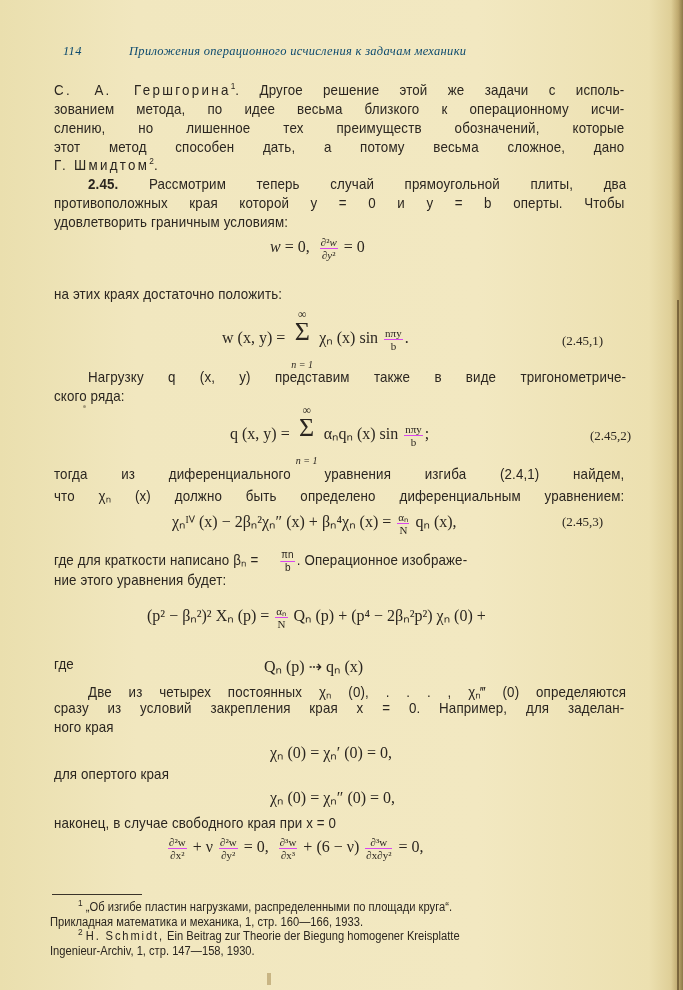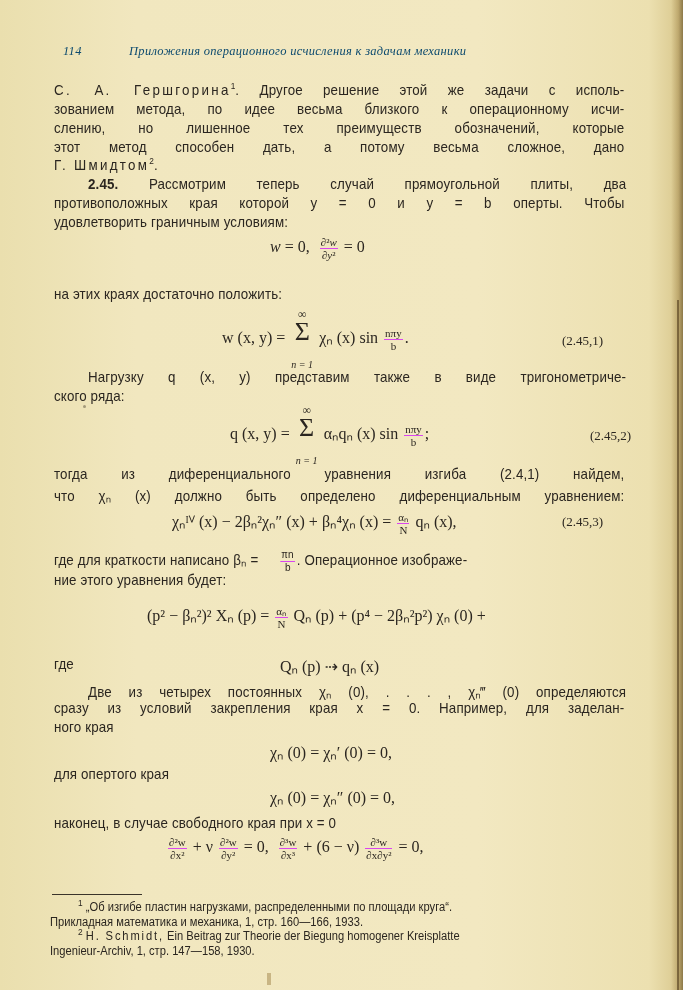--- a/index.html
+++ b/index.html
@@ -112,21 +112,21 @@
     <span class="frac" style="font-family:Liberation Mono, monospace;margin-left:20px;"><span class="num">πn</span><span class="den">b</span></span><span>. Операционное изображе-</span>
   </div>
   <div class="line" style="top:572px;">ние этого уравнения будет:</div>
 
   <div class="formula" style="left:131px; top:604px;margin-left:16px;">
     <span>(p² − βₙ²)² Xₙ (p) =</span>
     <span class="frac"><span class="num">αₙ</span><span class="den">N</span></span>
     <span>Qₙ (p) + (p⁴ − 2βₙ²p²) χₙ (0) +</span>
   </div>
   <div class="line" style="top:656px;">где</div>
-  <div class="formula" style="left:280px; top:655px;">Qₙ (p) ⇢ qₙ (x)</div>
+  <div class="formula" style="left:264px; top:655px;">Qₙ (p) ⇢ qₙ (x)</div>
 
   <div class="line" style="top:681px; left:88px; width:585px; text-align:justify; text-align-last:justify;">Две из четырех постоянных χₙ (0), . . . , χₙ‴ (0) определяются</div>
   <div class="line just" style="top:700px;">сразу из условий закрепления края x = 0. Например, для заделан-</div>
   <div class="line" style="top:719px;">ного края</div>
 
   <div class="formula" style="left:270px; top:741px;">χₙ (0) = χₙ′ (0) = 0,</div>
   <div class="line" style="top:766px;">для опертого края</div>
   <div class="formula" style="left:270px; top:786px;">χₙ (0) = χₙ″ (0) = 0,</div>
   <div class="line" style="top:815px;">наконец, в случае свободного края при x = 0</div>
 

